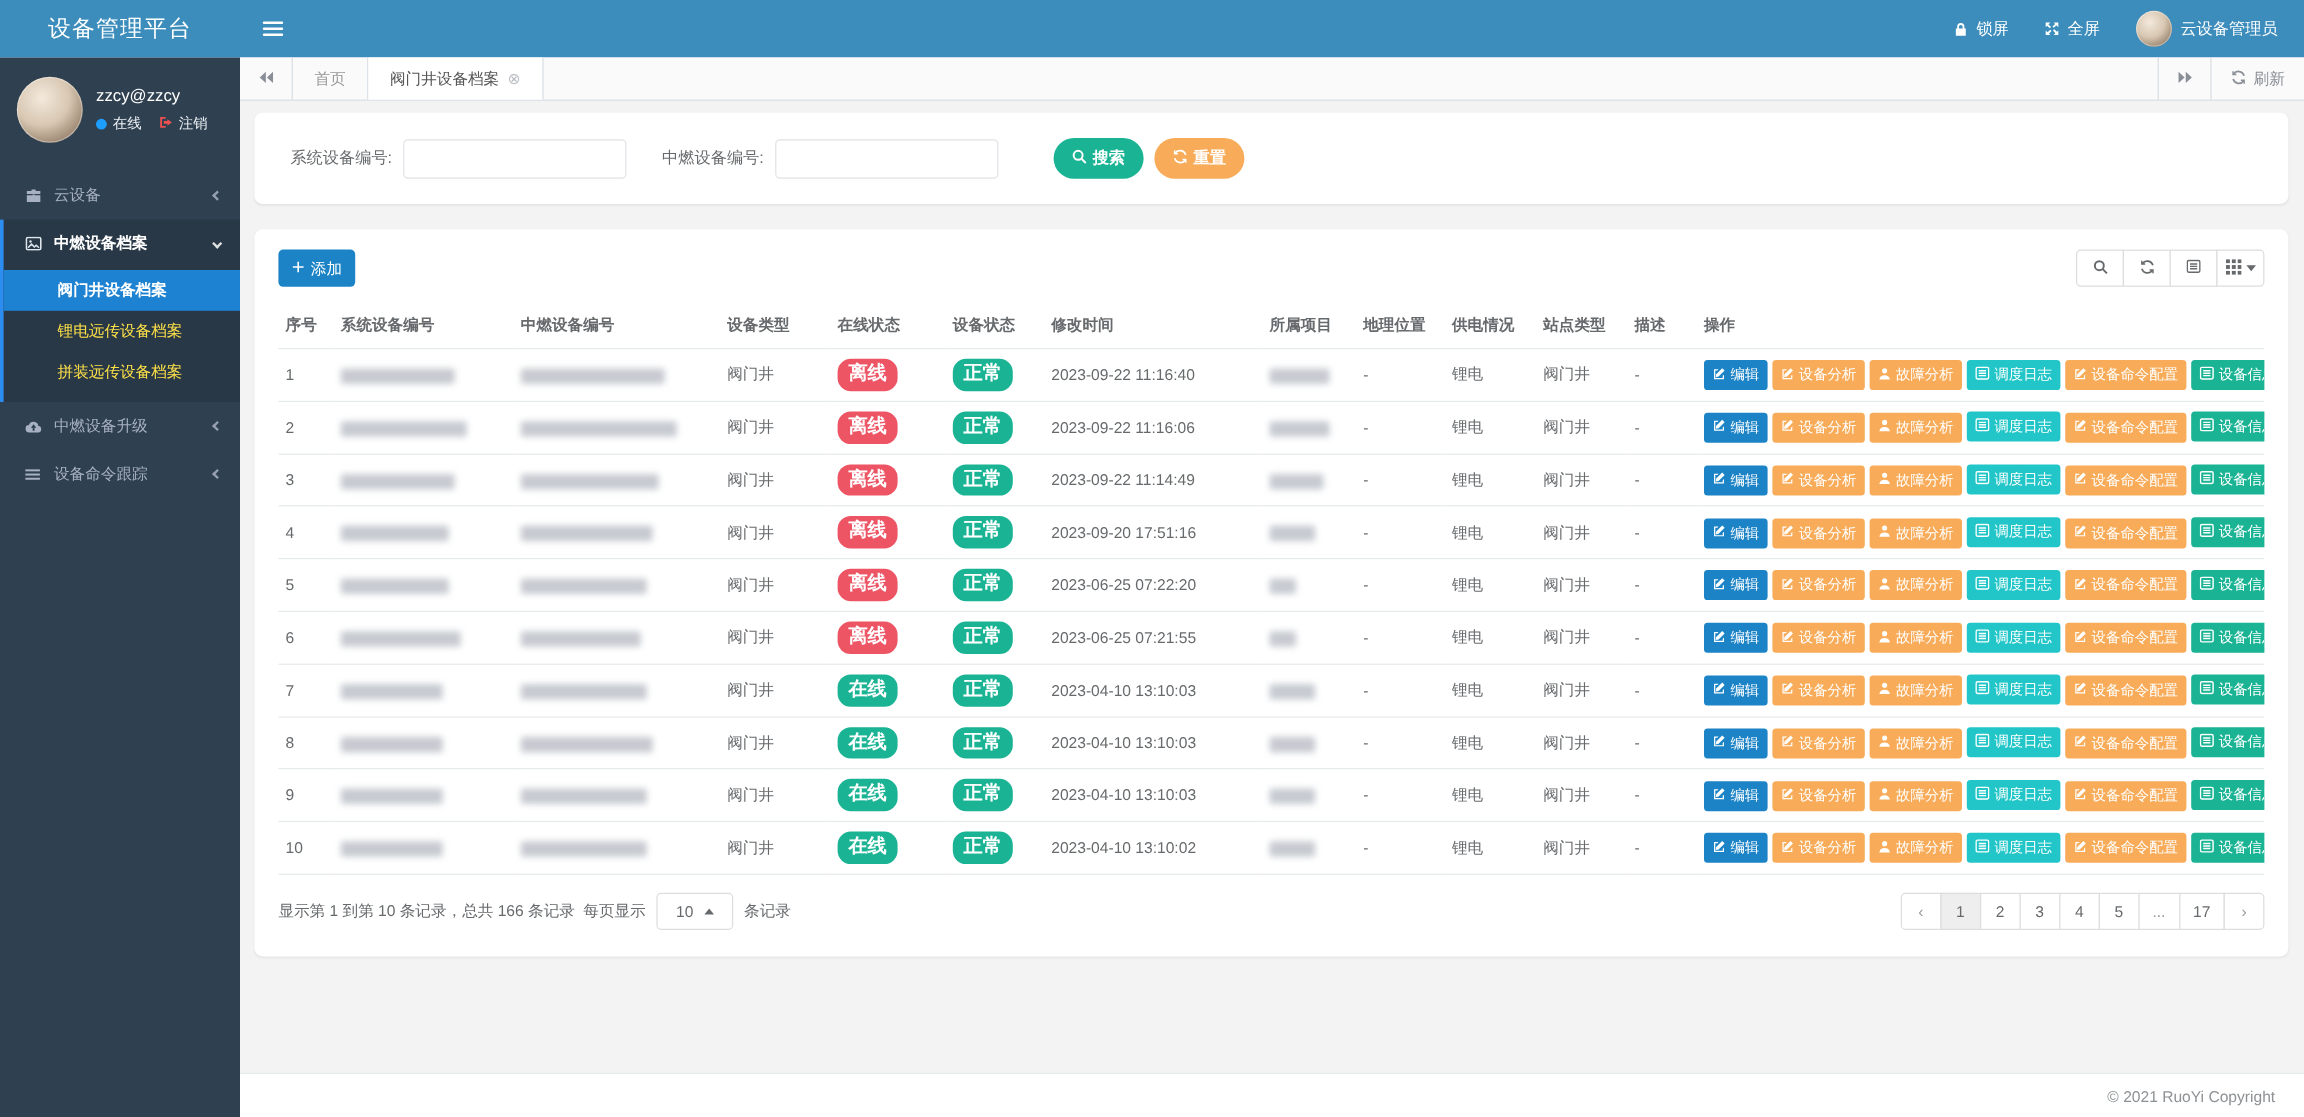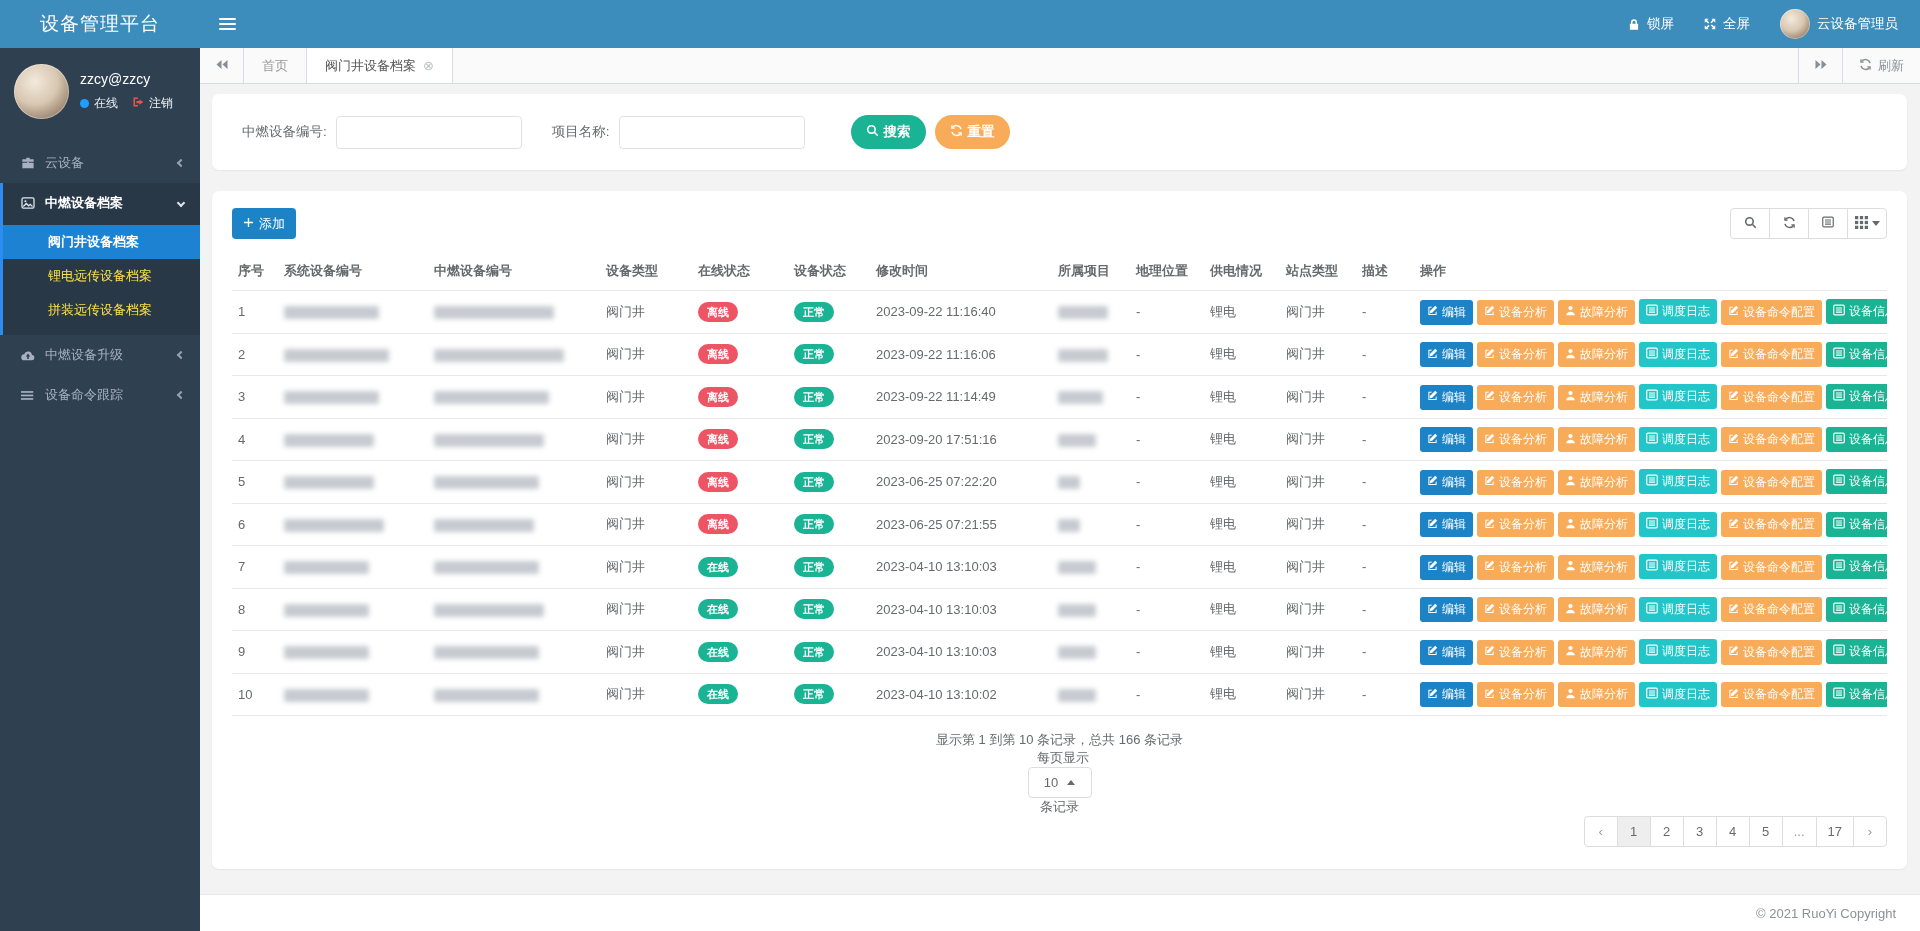--- a/index.html
+++ b/index.html
@@ -87,27 +87,27 @@
   th:nth-child(3),td:nth-child(3){width:172px;}
   th:nth-child(4),td:nth-child(4){width:92px;}
   th:nth-child(5),td:nth-child(5){width:96px;}
   th:nth-child(6),td:nth-child(6){width:82px;}
   th:nth-child(7),td:nth-child(7){width:182px;}
   th:nth-child(8),td:nth-child(8){width:78px;}
   th:nth-child(9),td:nth-child(9){width:74px;}
   th:nth-child(10),td:nth-child(10){width:76px;}
   th:nth-child(11),td:nth-child(11){width:76px;}
   th:nth-child(12),td:nth-child(12){width:58px;}
-  .badge { display:inline-block; padding:3px 9px; border-radius:11px; color:#fff; font-size:11px; font-weight:bold; line-height:1.3; }
+  .badge { display:inline-block; padding:3px 9px; border-radius:11px; color:#fff; font-size:16px; font-weight:bold; line-height:1.3; }
   .blur { display:inline-block; height:13px; border-radius:2px; background:#c7cbd1; filter:blur(2.5px); vertical-align:middle; }
   .action-btn { display:inline-flex; align-items:center; gap:4px; color:#fff; border:none; border-radius:3px; font-size:12px; padding:4px 7px; margin-right:4px; cursor:pointer; font-family:inherit; white-space:nowrap; }
   .action-btn svg { flex:0 0 auto; }
 
   
-  .pager-row { display:flex; align-items:center; margin-top:15px; font-size:13px; color:#676a6c;flex-direction:column; }
+  .pager-row { display:flex; align-items:center; margin-top:15px; font-size:13px; color:#676a6c; }
   .page-size-box { border:1px solid #ddd; border-radius:4px; height:31px; width:64px; display:inline-flex; align-items:center; justify-content:center; gap:9px; margin:0 9px; cursor:pointer; background:#fff; }
   .pager { margin-left:auto; display:flex; }
   .page-btn { min-width:34px; height:31px; padding:0 11px; border:1px solid #ddd; margin-left:-1px; display:flex; align-items:center; justify-content:center; background:#fff; color:#676a6c; cursor:pointer; }
   .page-btn.active { background:#eee; }
   .page-btn.prev { border-radius:4px 0 0 4px; margin-left:0; color:#999; }
   .page-btn.next { border-radius:0 4px 4px 0; color:#999; }
   .page-btn.ellipsis { color:#999; cursor:default; }
 
   
   .footer { height:37px; background:#fff; border-top:1px solid #e7eaec; display:flex; align-items:center; justify-content:flex-end; padding-right:24px; color:#8d9194; font-size:13px; flex:0 0 auto; }
@@ -258,25 +258,25 @@
                 </svg></span>
             <span>刷新</span>
           </div>
         </div>
       </div>
 
       <div class="content">
 
         <div class="panel search-panel">
           <div class="field">
+            <label>系统设备编号:</label>
+            <input class="input" style="">
+          </div>
+          <div class="field">
             <label>中燃设备编号:</label>
-            <input class="input" style="">
-          </div>
-          <div class="field">
-            <label>项目名称:</label>
             <input class="input" style="">
           </div>
           <button class="btn-pill btn-search">
             <span><svg width="13" height="13" viewBox="0 0 16 16" fill="none" stroke="currentColor" stroke-width="2">
                   <circle cx="6.7" cy="6.7" r="4.6"></circle>
                   <path d="M10.2 10.2l4.3 4.3"></path>
                 </svg></span>
             <span>搜索</span>
           </button>
           <button class="btn-pill btn-reset">

